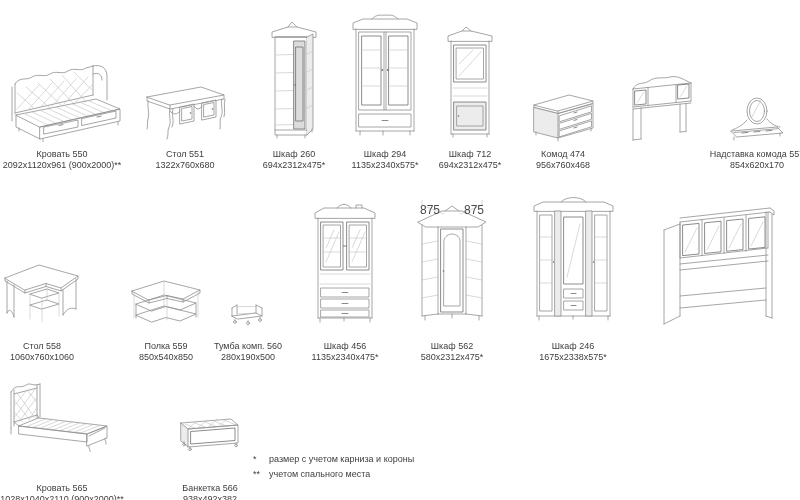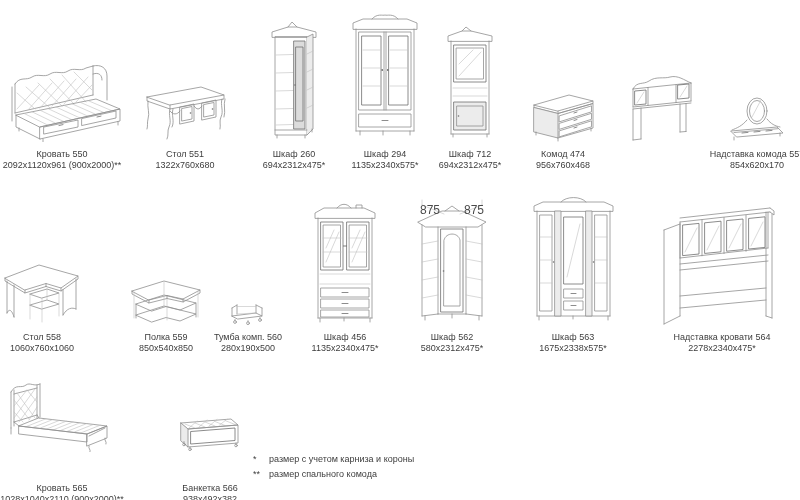--- a/index.html
+++ b/index.html
@@ -8,21 +8,21 @@
     font-family:"Liberation Sans", sans-serif;
     position:relative; overflow:hidden;
     color:#3d3d3d;
   }
   .item { position:absolute; display:flex; flex-direction:column; align-items:center; }
   .draw { display:flex; align-items:flex-end; justify-content:center; }
   .r1 { top:8px; }   .r1 .draw { height:134px; }
   .r2 { top:192px; } .r2 .draw { height:134px; }
   .r3 { top:372px;gap:28px; } .r3 .draw { height:80px; }
   .label { margin-top:7px; text-align:center; font-size:9px; line-height:11px; color:#3d3d3d; white-space:nowrap; }
-  .r2 .label { margin-top:6px; }
+  .r2 .label { margin-top:15px; }
   .r3 .label { margin-top:3px; }
   svg { display:block; }
   svg * { stroke:#8f8f8f; fill:none; stroke-width:.8; stroke-linecap:round; stroke-linejoin:round; }
   svg .fl { fill:#ececec; } svg .fm { fill:#dcdcdc; }
   svg .ll { stroke:#c0c0c0; stroke-width:.6; }
   svg .ld { stroke:#6f6f6f; }
   svg .dot { fill:#6f6f6f; stroke:none; }
   .dim875 { position:absolute; top:14px; font-size:12px; color:#4a4a4a; line-height:8px; }
   .dim875.left { left:10px; } .dim875.right { right:10px; }
   .footnotes { position:absolute; left:253px; top:454px; font-size:9px; line-height:11px; color:#3d3d3d; }
@@ -303,42 +303,38 @@
       <path class="ld" d="M33,25 L52,25 L52,92 L33,92 Z"></path>
       <path class="ll" d="M36,85 L49,32"></path>
       <path d="M33,97 L52,97 L52,106 L33,106 Z M33,109 L52,109 L52,118 L33,118 Z"></path>
       <path class="ld" d="M40,101.5 L45,101.5 M40,113.5 L45,113.5"></path>
       <circle class="dot" cx="22.5" cy="70" r="0.8"></circle>
         <circle class="dot" cx="62.5" cy="70" r="0.8"></circle>
       <path d="M8,124 L8,128 M42,124 L42,127 M77,124 L77,128"></path>
     </svg>
   </div>
   <div class="label">
-    <div>Шкаф 563</div>
+    <div>Шкаф 246</div>
     <div>1675x2338x575*</div>
   </div>
 </div>
 
 <div class="item r2" style="left:647px;width:150px">
   <div class="draw">
     <svg width="125" height="128" viewBox="0 0 125 128">
       <path d="M4,32 L4,126 M20,26 L20,118 M4,32 L20,26 M4,126 L20,118"></path>
       <path d="M20,20 L110,10 M20,24 L110,14 M110,10 L114,13 L114,17 L110,14"></path>
       <path d="M20,24 L20,60 M108,14 L108,50 M20,60 L108,50"></path>
       <path d="M42,21.8 L42,57.8 M64,19.5 L64,55.5 M86,17.3 L86,53.3"></path>
       <path class="ld" d="M23,27 L39,25.4 L39,56 L23,57.6 Z M45,24.8 L61,23.2 L61,53.8 L45,55.4 Z M67,22.6 L83,21 L83,51.6 L67,53.2 Z M89,20.4 L105,18.8 L105,49.4 L89,51 Z"></path>
       <path class="ll" d="M25,54 L37,30 M47,52 L59,28 M69,50 L81,26 M91,48 L103,24"></path>
       <path d="M20,66 L108,57 M20,72 L108,63"></path>
       <path d="M106,14 L106,118 M112,16 L112,120 M106,118 L112,120"></path>
       <path d="M20,98 L106,90 M20,110 L106,102"></path>
     </svg>
-  </div>
-  <div class="label">
-    <div>Надставка кровати 564</div>
-    <div>2278x2340x475*</div>
   </div>
 </div>
 
 <div class="item r3" style="left:0px;width:124px">
   <div class="draw">
     <svg width="118" height="76" viewBox="0 0 118 76">
       <path d="M8,16 C13,7 18,13 23,9 C27,6 31,11 37,8"></path>
       <path d="M8,16 L8,52 M11,14 L11,50 M34,9 L34,42 M37,8 L37,41"></path>
       <path d="M11,18 L34,12 M11,46 L34,39"></path>
       <path class="ll" d="M11,30 L24,14 M11,42 L32,13 M16,46 L34,21 M26,44 L34,31"></path>
@@ -378,15 +374,15 @@
   </div>
 </div>
 
 <div class="footnotes">
   <div class="fn-row">
     <span class="fn-sym">*</span>
     <span class="fn-text">размер с учетом карниза и короны</span>
   </div>
   <div class="fn-row">
     <span class="fn-sym">**</span>
-    <span class="fn-text">размер спального комода</span>
+    <span class="fn-text">учетом спального места</span>
   </div>
 </div>
 
 </body></html>

